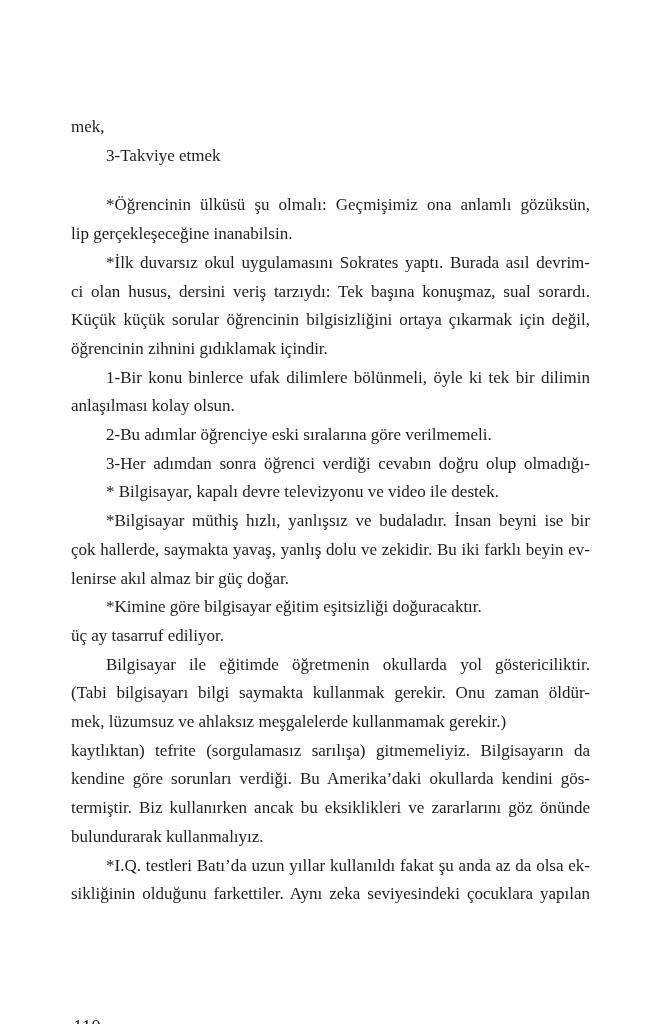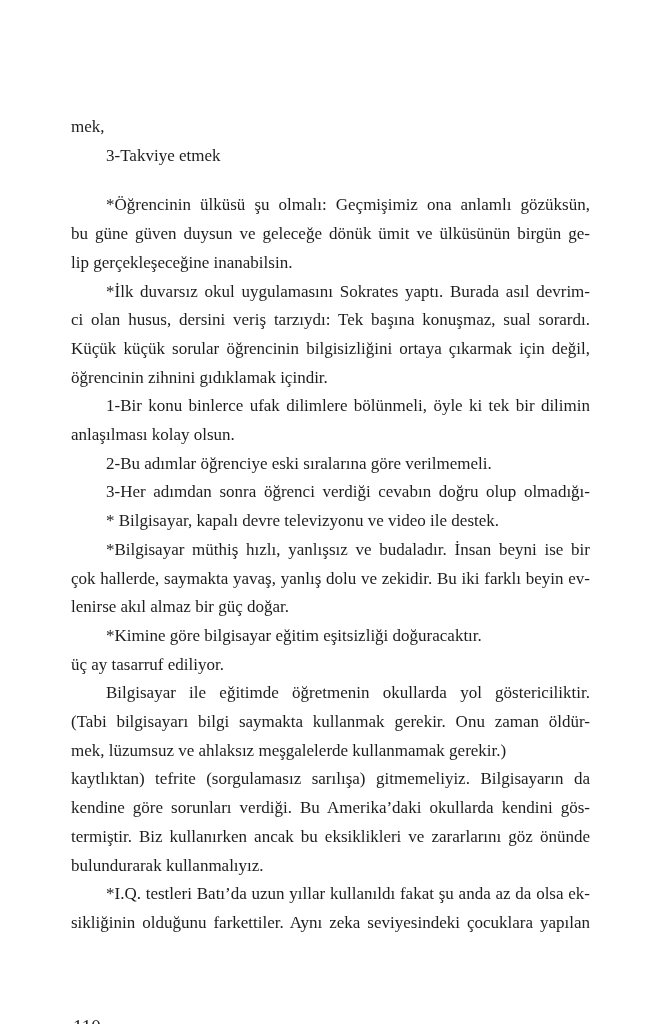--- a/index.html
+++ b/index.html
@@ -43,21 +43,20 @@
 <div class="page">
   <div class="text-block">
       <div class="paragraph">
         <div class="line l">mek,</div>
       </div>
       <div class="paragraph">
         <div class="line l indent">3-Takviye etmek</div>
       </div>
       <div class="paragraph space-before">
         <div class="line j indent">*Öğrencinin ülküsü şu olmalı: Geçmişimiz ona anlamlı gözüksün,</div>
-        <div class="line j">bu güne güven duysun ve geleceğe dönük ümit ve ülküsünün birgün ge-</div>
         <div class="line l">lip gerçekleşeceğine inanabilsin.</div>
       </div>
       <div class="paragraph">
         <div class="line j indent">*İlk duvarsız okul uygulamasını Sokrates yaptı. Burada asıl devrim-</div>
         <div class="line j">ci olan husus, dersini veriş tarzıydı: Tek başına konuşmaz, sual sorardı.</div>
         <div class="line j">Küçük küçük sorular öğrencinin bilgisizliğini ortaya çıkarmak için değil,</div>
         <div class="line l">öğrencinin zihnini gıdıklamak içindir.</div>
       </div>
       <div class="paragraph">
         <div class="line j indent">1-Bir konu binlerce ufak dilimlere bölünmeli, öyle ki tek bir dilimin</div>

